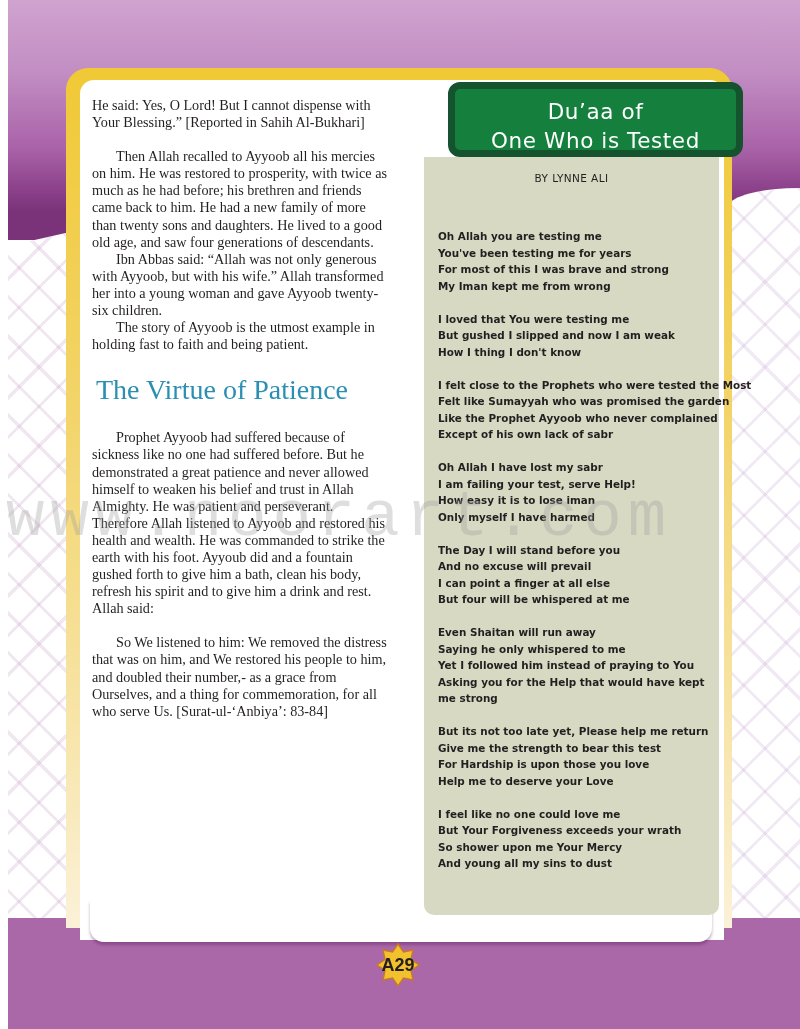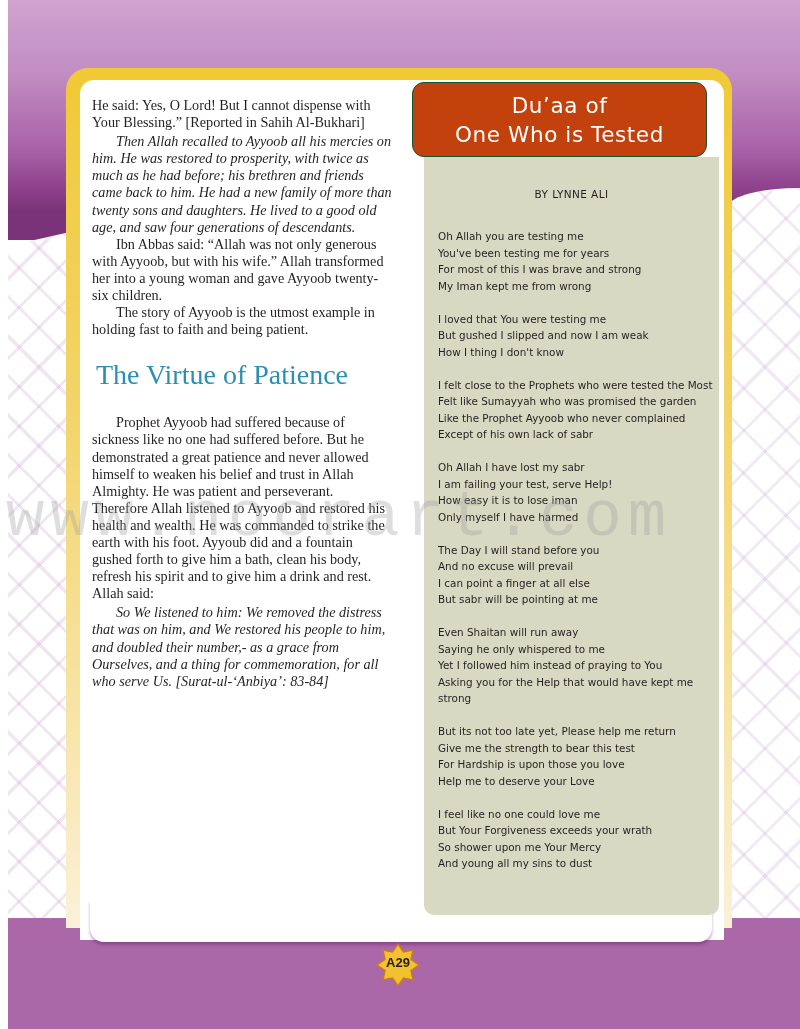--- a/index.html
+++ b/index.html
@@ -68,70 +68,70 @@
     border-radius: 14px 14px 0 0;
   }
   
   .left-col {
     position: absolute; left: 92px; top: 97px; width: 300px;
     font-family: "Liberation Serif", serif;
     font-size: 14.2px; line-height: 17.1px; color: #231f20;
   }
   .left-col p { margin: 0; }
   .left-col p.indent { text-indent: 24px; }
-  .left-col p.gap { margin-top: 2px; font-style: italic; }
+  .left-col p.gap { margin-top: 17px; }
   .section-title {
     font-family: "Liberation Serif", serif;
     font-size: 28px; color: #2b8fb2; font-weight: normal;
     margin: 20px 0 22px 4px; line-height: 34px;
   }
   
   .panel {
     position: absolute; left: 424px; top: 157px; width: 295px; height: 758px;
     background: #d7d9c2;
     border-radius: 0 0 10px 10px;
   }
   .panel-header {
-    position: absolute; left: 412px; top: 82px; width: 295px; height: 75px;
-    background: #c2410c;
+    position: absolute; left: 448px; top: 82px; width: 295px; height: 75px;
+    background: #15803d;
     border-radius: 12px;
-    border: 1px solid #14532d;
+    border: 7px solid #14532d;
     color: #ffffff; text-align: center;
     font-family: "DejaVu Sans", sans-serif;
     font-size: 21.5px; line-height: 29px; letter-spacing: 0.6px;
     padding-top: 8px;
   }
   .panel-header div { white-space: nowrap; }
   .byline {
-    position: absolute; left: 424px; top: 188px; width: 295px;
+    position: absolute; left: 424px; top: 172px; width: 295px;
     text-align: center;
     font-family: "DejaVu Sans", sans-serif; font-size: 10.5px; color: #231f20; letter-spacing: 0.4px;
   }
   .poem {
     position: absolute; left: 438px; top: 228px; width: 280px;
     font-family: "DejaVu Sans", sans-serif;
     font-size: 10.4px; line-height: 16.5px; color: #231f20;
   }
-  .stanza { margin-bottom: 16.5px; }
+  .stanza { margin-bottom: 16.5px; font-weight: bold; }
   .stanza div { white-space: nowrap; }
   .stanza div.wrap { white-space: normal; }
   
   .watermark {
     position: absolute; left: 6px; top: 482px; width: 800px;
     font-family: "Liberation Mono", monospace; font-size: 64px; letter-spacing: 6px;
     color: rgba(160,160,160,0.35); white-space: nowrap; pointer-events: none;
   }
   
   .badge {
     position: absolute; left: 376px; top: 943px; width: 44px; height: 44px;
   }
   .badge svg { position: absolute; left: 0; top: 0; }
   .badge span {
     position: absolute; left: 0; top: 12px; width: 44px; text-align: center;
-    font-family: "Liberation Sans", sans-serif; font-weight: bold; font-size: 13px; color: #231f20;
+    font-family: "Liberation Sans", sans-serif; font-weight: bold; font-size: 18px; color: #231f20;
   }
 </style>
 </head>
 <body>
 
 <div class="page">
   <div class="left-margin"></div>
   <div class="top-band"></div>
   <div class="side-left"></div>
   <div class="side-right"></div>
@@ -181,21 +181,21 @@
     <div class="stanza">
       <div>Oh Allah I have lost my sabr</div>
       <div>I am failing your test, serve Help!</div>
       <div>How easy it is to lose iman</div>
       <div>Only myself I have harmed</div>
     </div>
     <div class="stanza">
       <div>The Day I will stand before you</div>
       <div>And no excuse will prevail</div>
       <div>I can point a finger at all else</div>
-      <div>But sabr will be pointing at me</div>
+      <div>But four will be whispered at me</div>
     </div>
     <div class="stanza">
       <div>Even Shaitan will run away</div>
       <div>Saying he only whispered to me</div>
       <div>Yet I followed him instead of praying to You</div>
       <div class="wrap">Asking you for the Help that would have kept me strong</div>
     </div>
     <div class="stanza">
       <div>But its not too late yet, Please help me return</div>
       <div>Give me the strength to bear this test</div>

